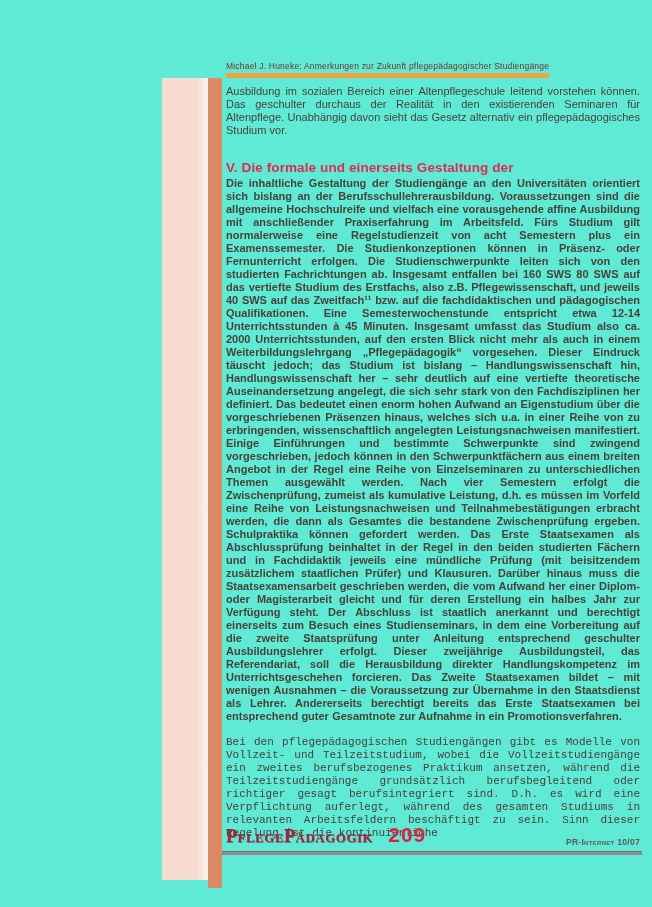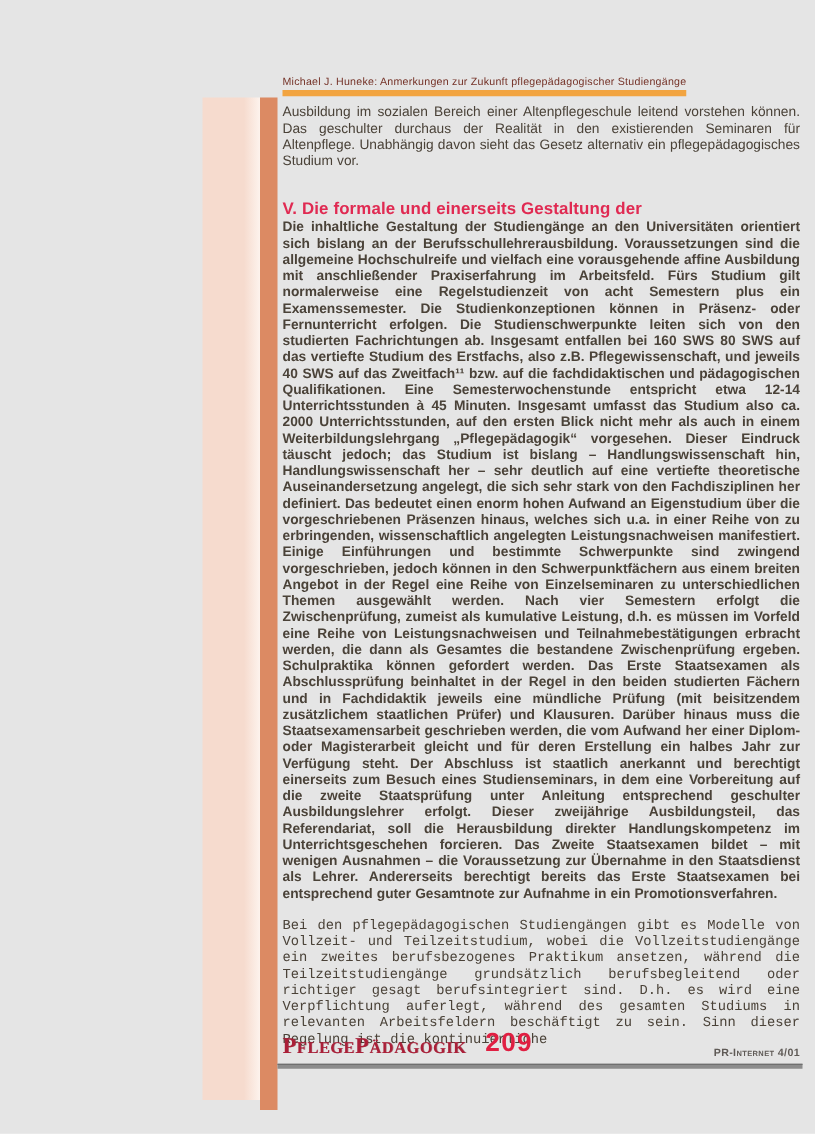--- a/index.html
+++ b/index.html
@@ -12,21 +12,21 @@
     --body-text:#4a4238;
     --footer-rule-gray:#8c8c8c;
     --running-header-brown:#743126;
   }
   html,body{margin:0;padding:0;}
   body{
     width:652px;height:907px;background:#ffffff;
     font-family:"Liberation Sans", sans-serif;
     overflow:hidden;
   }
-  .page{position:relative;width:652px;height:907px;background:#e5e5e5;}
+  .page{position:relative;width:652px;height:907px;background:#5eead4;}
 
   .strip-light{
     position:absolute;left:162px;top:78px;width:46px;height:802px;
     background:linear-gradient(to right, var(--strip-light-peach) 0%, var(--strip-light-peach) 72%, #fdf3ed 100%);
   }
   .strip-dark{
     position:absolute;left:208px;top:78px;width:14px;height:810px;
     background:var(--strip-dark-salmon);
   }
 
@@ -97,18 +97,18 @@
     <h2 class="section-heading"><span>V. Die formale und einerseits Gestaltung der</span><br></h2>
 
     <p class="body-para para-main">Die inhaltliche Gestaltung der Studiengänge an den Universitäten orientiert sich bislang an der Berufsschullehrerausbildung. Voraussetzungen sind die allgemeine Hochschulreife und vielfach eine vorausgehende affine Ausbildung mit anschließender Praxiserfahrung im Arbeitsfeld. Fürs Studium gilt normalerweise eine Regelstudienzeit von acht Semestern plus ein Examenssemester. Die Studienkonzeptionen können in Präsenz- oder Fernunterricht erfolgen. Die Studienschwerpunkte leiten sich von den studierten Fachrichtungen ab. Insgesamt entfallen bei 160 SWS 80 SWS auf das vertiefte Studium des Erstfachs, also z.B. Pflegewissenschaft, und jeweils 40 SWS auf das Zweitfach¹¹ bzw. auf die fachdidaktischen und pädagogischen Qualifikationen. Eine Semesterwochenstunde entspricht etwa 12-14 Unterrichtsstunden à 45 Minuten. Insgesamt umfasst das Studium also ca. 2000 Unterrichtsstunden, auf den ersten Blick nicht mehr als auch in einem Weiterbildungslehrgang „Pflegepädagogik“ vorgesehen. Dieser Eindruck täuscht jedoch; das Studium ist bislang – Handlungswissenschaft hin, Handlungswissenschaft her – sehr deutlich auf eine vertiefte theoretische Auseinandersetzung angelegt, die sich sehr stark von den Fachdisziplinen her definiert. Das bedeutet einen enorm hohen Aufwand an Eigenstudium über die vorgeschriebenen Präsenzen hinaus, welches sich u.a. in einer Reihe von zu erbringenden, wissenschaftlich angelegten Leistungsnachweisen manifestiert. Einige Einführungen und bestimmte Schwerpunkte sind zwingend vorgeschrieben, jedoch können in den Schwerpunktfächern aus einem breiten Angebot in der Regel eine Reihe von Einzelseminaren zu unterschiedlichen Themen ausgewählt werden. Nach vier Semestern erfolgt die Zwischenprüfung, zumeist als kumulative Leistung, d.h. es müssen im Vorfeld eine Reihe von Leistungsnachweisen und Teilnahmebestätigungen erbracht werden, die dann als Gesamtes die bestandene Zwischenprüfung ergeben. Schulpraktika können gefordert werden. Das Erste Staatsexamen als Abschlussprüfung beinhaltet in der Regel in den beiden studierten Fächern und in Fachdidaktik jeweils eine mündliche Prüfung (mit beisitzendem zusätzlichem staatlichen Prüfer) und Klausuren. Darüber hinaus muss die Staatsexamensarbeit geschrieben werden, die vom Aufwand her einer Diplom- oder Magisterarbeit gleicht und für deren Erstellung ein halbes Jahr zur Verfügung steht. Der Abschluss ist staatlich anerkannt und berechtigt einerseits zum Besuch eines Studienseminars, in dem eine Vorbereitung auf die zweite Staatsprüfung unter Anleitung entsprechend geschulter Ausbildungslehrer erfolgt. Dieser zweijährige Ausbildungsteil, das Referendariat, soll die Herausbildung direkter Handlungskompetenz im Unterrichtsgeschehen forcieren. Das Zweite Staatsexamen bildet – mit wenigen Ausnahmen – die Voraussetzung zur Übernahme in den Staatsdienst als Lehrer. Andererseits berechtigt bereits das Erste Staatsexamen bei entsprechend guter Gesamtnote zur Aufnahme in ein Promotionsverfahren.</p>
 
     <p class="body-para para-models">Bei den pflegepädagogischen Studiengängen gibt es Modelle von Vollzeit- und Teilzeitstudium, wobei die Vollzeitstudiengänge ein zweites berufsbezogenes Praktikum ansetzen, während die Teilzeitstudiengänge grundsätzlich berufsbegleitend oder richtiger gesagt berufsintegriert sind. D.h. es wird eine Verpflichtung auferlegt, während des gesamten Studiums in relevanten Arbeitsfeldern beschäftigt zu sein. Sinn dieser Regelung ist die kontinuierliche</p>
   </div>
 
   <div class="footer">
     <span class="journal-name">PflegePädagogik</span>
     <span class="page-number">209</span>
-    <span class="footer-issue">PR-Internet 4/01</span>
+    <span class="footer-issue">PR-Internet 10/07</span>
   </div>
 
   <div class="footer-rule"></div>
 
 </div>
 
 </body></html>

